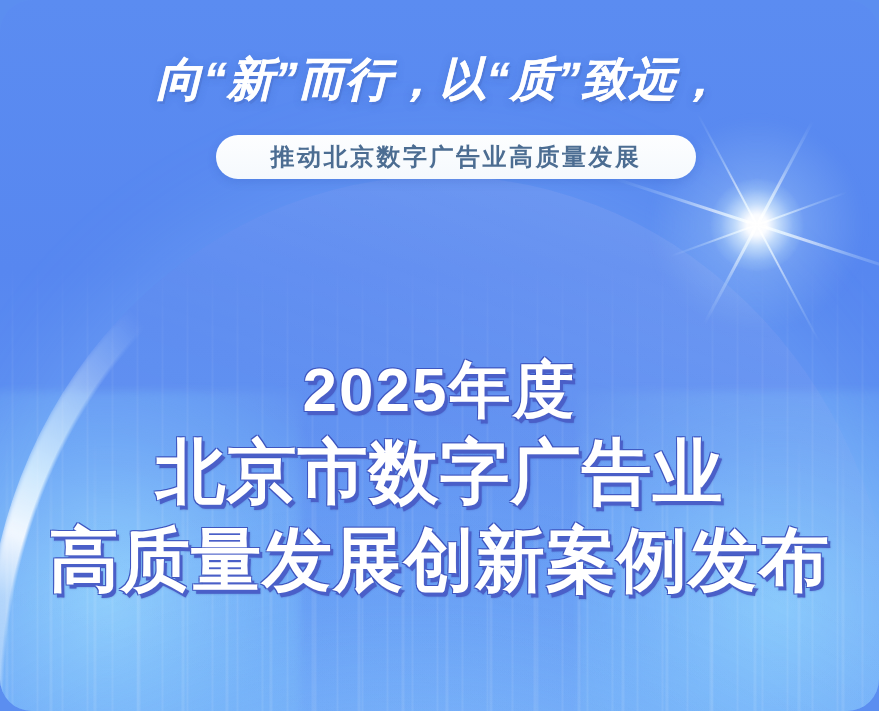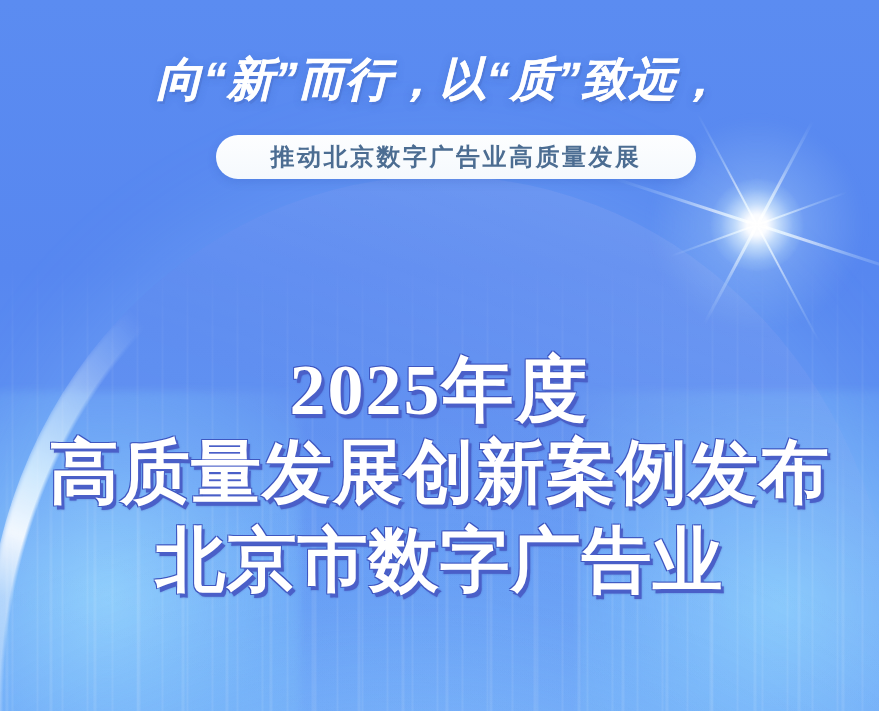--- a/index.html
+++ b/index.html
@@ -5,20 +5,21 @@
   html,body{margin:0;padding:0;}
   body{
     width:879px;height:711px;overflow:hidden;
     font-family:"Liberation Sans","DejaVu Sans",sans-serif;
     background:#5b8ef0;
   }
   .poster{
     position:relative;width:879px;height:711px;overflow:hidden;
     background:
       linear-gradient(180deg,#5e8ff2 0%, #5a8bf1 30%, #5e8df0 60%, #6394f2 100%);
+    border-radius: 32px;
   }
 
   
   .bg-base{
     position:absolute;inset:0;
     background:
       radial-gradient(120% 90% at 50% 115%, rgba(150,215,255,0.55) 0%, rgba(120,190,255,0.28) 35%, rgba(95,150,245,0.0) 62%),
       linear-gradient(180deg,#5b8cf1 0%, #5787f0 38%, #5f92f2 72%, #6699f4 100%);
   }
   
@@ -156,21 +157,21 @@
     display:block;white-space:nowrap;
     color:#ffffff;font-weight:bold;
     letter-spacing:2px;
     text-shadow:
       3px 4px 0 #4a5fc8,
       3px 4px 2px rgba(50,70,170,.55),
       -1px -1px 0 #3f57c0,
       1px -1px 0 #3f57c0,
       -1px 1px 0 #3f57c0;
   }
-  .l1{font-size:72px;line-height:76px;font-family:Liberation Serif, serif;}
+  .l1{font-size:62px;line-height:76px;}
   .l2{font-size:70px;line-height:88px;letter-spacing:1px;}
   .l3{font-size:70px;line-height:88px;letter-spacing:1px;}
 </style>
 </head>
 <body>
 
 <div class="poster">
 
   <div class="bg-base"></div>
   <div class="glow-bl"></div>
@@ -197,17 +198,17 @@
   </div>
 
   <div class="headline">向“新”而行，以“质”致远，</div>
 
   <div class="pill">
     <span class="pill-text">推动北京数字广告业高质量发展</span>
   </div>
 
   <div class="title">
     <span class="title-line l1">2025年度</span>
+    <span class="title-line l2">北京市数字广告业</span>
     <span class="title-line l3">高质量发展创新案例发布</span>
-    <span class="title-line l2">北京市数字广告业</span>
   </div>
 
 </div>
 
 </body></html>

